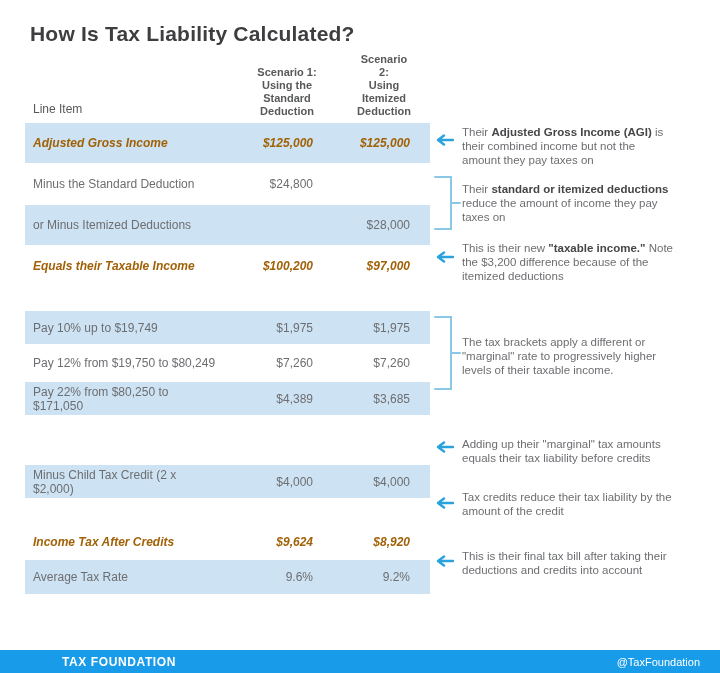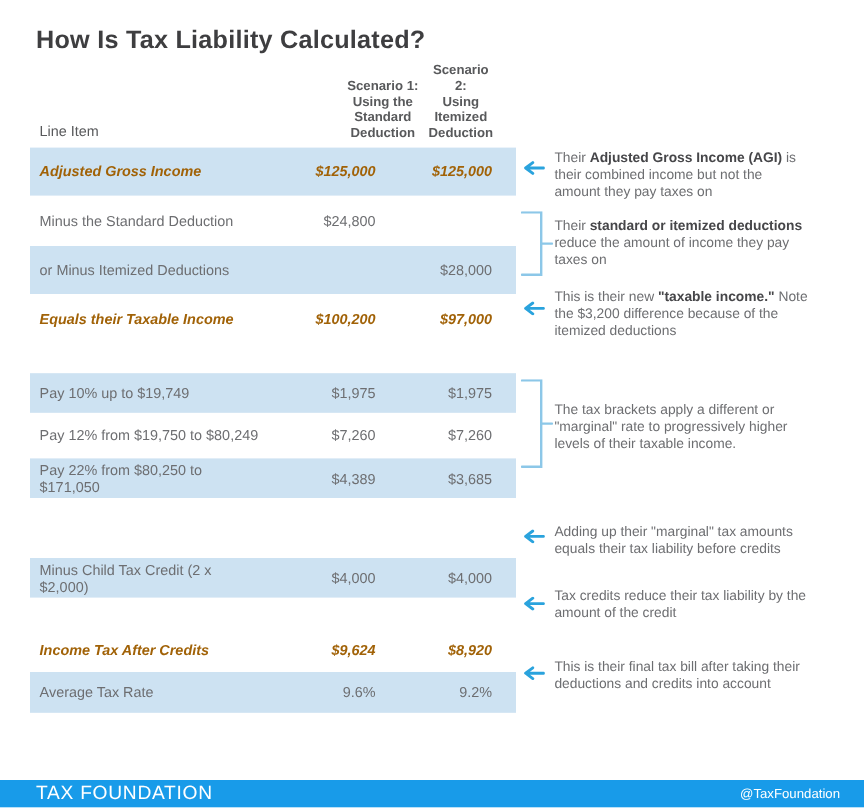--- a/index.html
+++ b/index.html
@@ -13,21 +13,21 @@
   }
   
   #table { position:absolute; left:25px; top:63px; width:405px; }
   .thead { position:relative; height:58px; }
   .line-item { position:absolute; left:8px; bottom:5px; font-size:12px; font-weight:400; color:#58595b; }
   .col-head {
     position:absolute; bottom:3px; transform:translateX(-50%);
     font-size:11px; font-weight:700; color:#58595b; text-align:center;
     white-space:pre-line; line-height:13px;
   }
-  .col-head.c1 { left:262px;margin-left:32px; }
+  .col-head.c1 { left:262px; }
   .col-head.c2 { left:359px; }
   .row {
     display:grid; grid-template-columns:1fr 95px 97px; align-items:center;
     padding:0 20px 0 8px; font-size:12px; color:#6d6e71; margin-top:2px;
   }
   .row .val { text-align:right; }
   .row.blue { background:#cde2f2; }
   .row.em { color:#a16207; font-weight:700;font-style:italic; }
   .h40{height:40px} .h38{height:38px} .h36{height:36px} .h34{height:34px} .h33{height:33px}
   .sp24{height:24px} .sp27{height:27px} .sp21{height:21px} .sp25{height:25px}
@@ -39,21 +39,21 @@
   .ann .txt { margin-left:28px; }
   .ann b { color:#464649; font-weight:700; }
   .marker { position:absolute; left:0; }
   
   .footer {
     position:absolute; left:0; top:650px; width:720px; height:23px;
     background:#189be9; color:#ffffff; box-sizing:border-box;
     display:flex; justify-content:space-between; align-items:center;
     padding:0 20px 0 30px;
   }
-  .footer .brand { font-size:16px; font-weight:400; letter-spacing:0.6px; }
+  .footer .brand { font-size:12px; font-weight:700; letter-spacing:0.6px;margin-left:32px; }
   .footer .handle { font-size:11px; }
 </style>
 </head>
 <body>
 
 <div class="title">How Is Tax Liability Calculated?</div>
 
 <div id="table">
   <div class="thead">
     <div class="line-item">Line Item</div>

